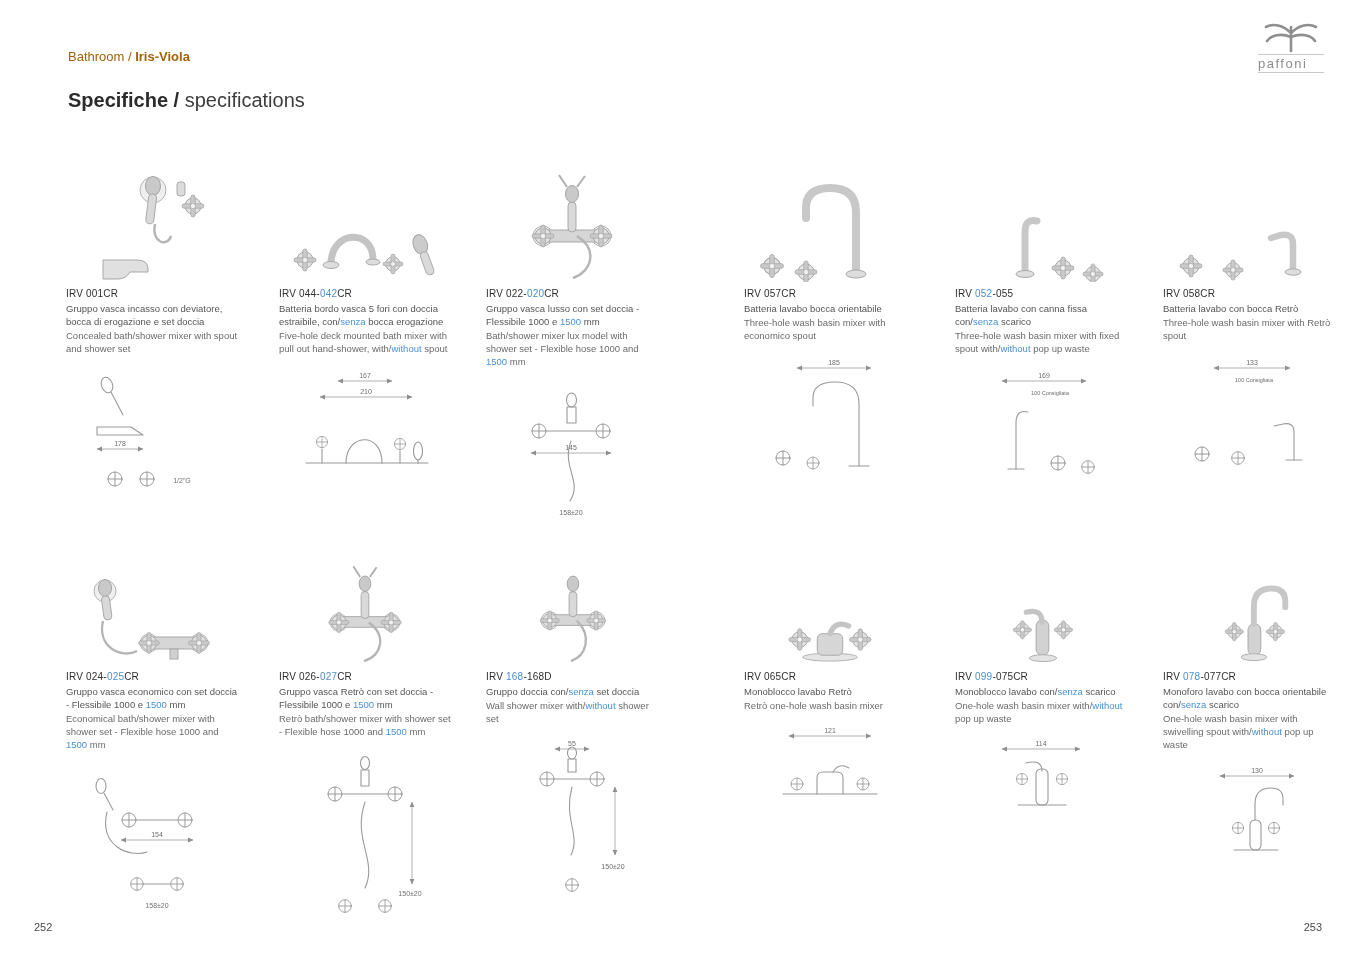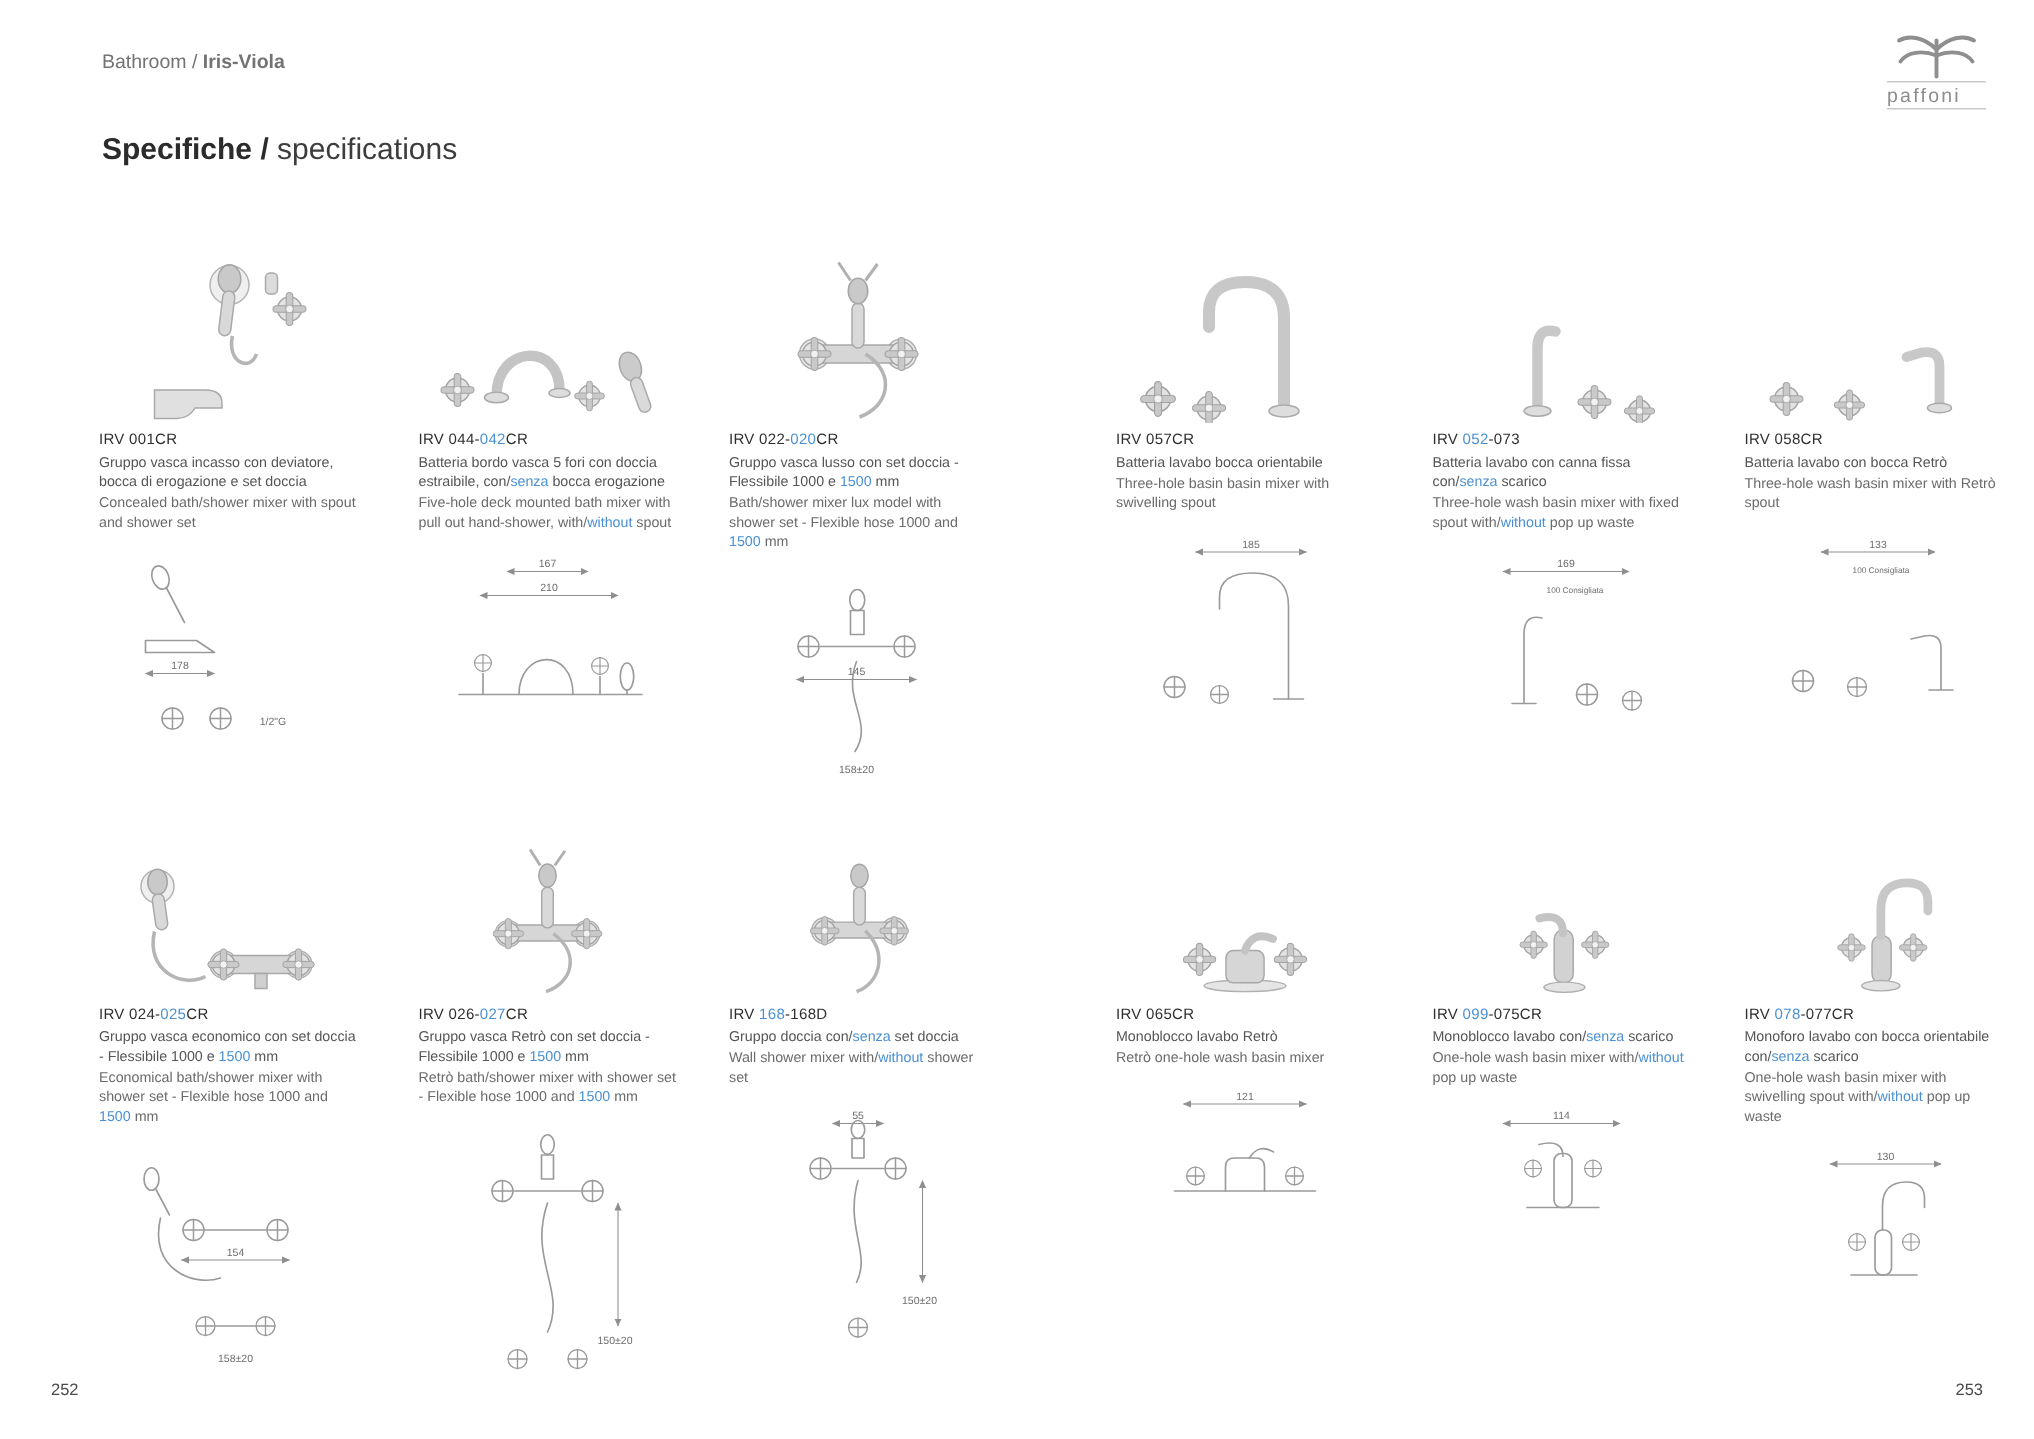--- a/index.html
+++ b/index.html
@@ -1,21 +1,21 @@
 <!DOCTYPE html>
 <html style="--accent: #4a90d2;"><head>
 <meta charset="utf-8">
 <style>
   :root { --accent:#4a90d2; }
   * { margin:0; padding:0; box-sizing:border-box; }
   html,body { background:#fff; }
   body { font-family:"Liberation Sans", sans-serif; color:#333; }
   .page { position:relative; width:1356px; height:959px; background:#ffffff; overflow:hidden; }
 
-  .breadcrumb { position:absolute; left:68px; top:33px; font-size:13px; color:#737373; }
+  .breadcrumb { position:absolute; left:68px; top:49px; font-size:13px; color:#a16207; }
   .breadcrumb b { font-weight:700; }
 
   .logo { position:absolute; left:1258px; top:22px; width:66px; text-align:left; }
   .logo svg { display:block; margin:0 auto; }
   .logo-text { display:block; font-size:13px; letter-spacing:1.5px; color:#8d8d8d;
                border-top:1px solid #c9c9c9; border-bottom:1px solid #c9c9c9; padding:1px 0; }
 
   .title { position:absolute; left:68px; top:89px; font-size:20px; font-weight:400; color:#2b2b2b; }
   .title b { font-weight:700; }
   .title span { color:#3d3d3d; }
@@ -193,21 +193,21 @@
     <div class="photo">
       <svg width="168" height="116" viewBox="0 0 168 116">
         <path d="M110 106 V46 Q110 22 84 22 Q60 22 60 42 V52" stroke="#c8c8c8" stroke-width="8" fill="none" stroke-linecap="round"></path>
         <ellipse cx="110" cy="108" rx="10" ry="4" fill="#dddddd" stroke="#aaaaaa"></ellipse>
         <use href="#xh" transform="translate(26,100) scale(1.05)"></use>
         <use href="#xh" transform="translate(60,106)"></use>
       </svg>
     </div>
     <h3 class="code"><span>IRV 057CR</span></h3>
     <p class="desc it"><span>Batteria lavabo bocca orientabile</span></p>
-    <p class="desc en"><span>Three-hole basin basin mixer with swivelling spout</span></p>
+    <p class="desc en"><span>Three-hole wash basin mixer with economico spout</span></p>
     <div class="drawing">
       <svg width="150" height="150" viewBox="0 0 150 150">
         <line class="dimline" x1="42" y1="16" x2="116" y2="16" marker-start="url(#arr)" marker-end="url(#arr)"></line>
         <text class="dim" x="79" y="13">185</text>
         <g class="sketch">
           <path d="M104 114 V52 Q104 30 80 30 Q58 30 58 46 V54"></path>
           <line x1="94" y1="114" x2="114" y2="114"></line>
           <use href="#xh-line" transform="translate(28,106)"></use>
           <use href="#xh-line" transform="translate(58,111) scale(0.85)"></use>
         </g>
@@ -217,21 +217,21 @@
 
   <article class="card r1 col5">
     <div class="photo">
       <svg width="160" height="106" viewBox="0 0 160 106">
         <path d="M64 96 V56 Q64 42 76 45" stroke="#c8c8c8" stroke-width="7" fill="none" stroke-linecap="round"></path>
         <ellipse cx="64" cy="98" rx="9" ry="3.5" fill="#dddddd" stroke="#aaaaaa"></ellipse>
         <use href="#xh" transform="translate(102,92)"></use>
         <use href="#xh" transform="translate(132,98) scale(0.92)"></use>
       </svg>
     </div>
-    <h3 class="code"><span>IRV </span><span class="accent">052</span><span>-073</span></h3>
+    <h3 class="code"><span>IRV </span><span class="accent">052</span><span>-055</span></h3>
     <p class="desc it"><span>Batteria lavabo con canna fissa con/</span><span class="accent">senza</span><span> scarico</span></p>
     <p class="desc en"><span>Three-hole wash basin mixer with fixed spout with/</span><span class="accent">without</span><span> pop up waste</span></p>
     <div class="drawing">
       <svg width="150" height="140" viewBox="0 0 150 140">
         <line class="dimline" x1="36" y1="16" x2="120" y2="16" marker-start="url(#arr)" marker-end="url(#arr)"></line>
         <text class="dim" x="78" y="13">169</text>
         <text class="dim small" x="84" y="30">100 Consigliata</text>
         <g class="sketch">
           <path d="M50 104 V58 Q50 44 62 47"></path>
           <line x1="42" y1="104" x2="58" y2="104"></line>

